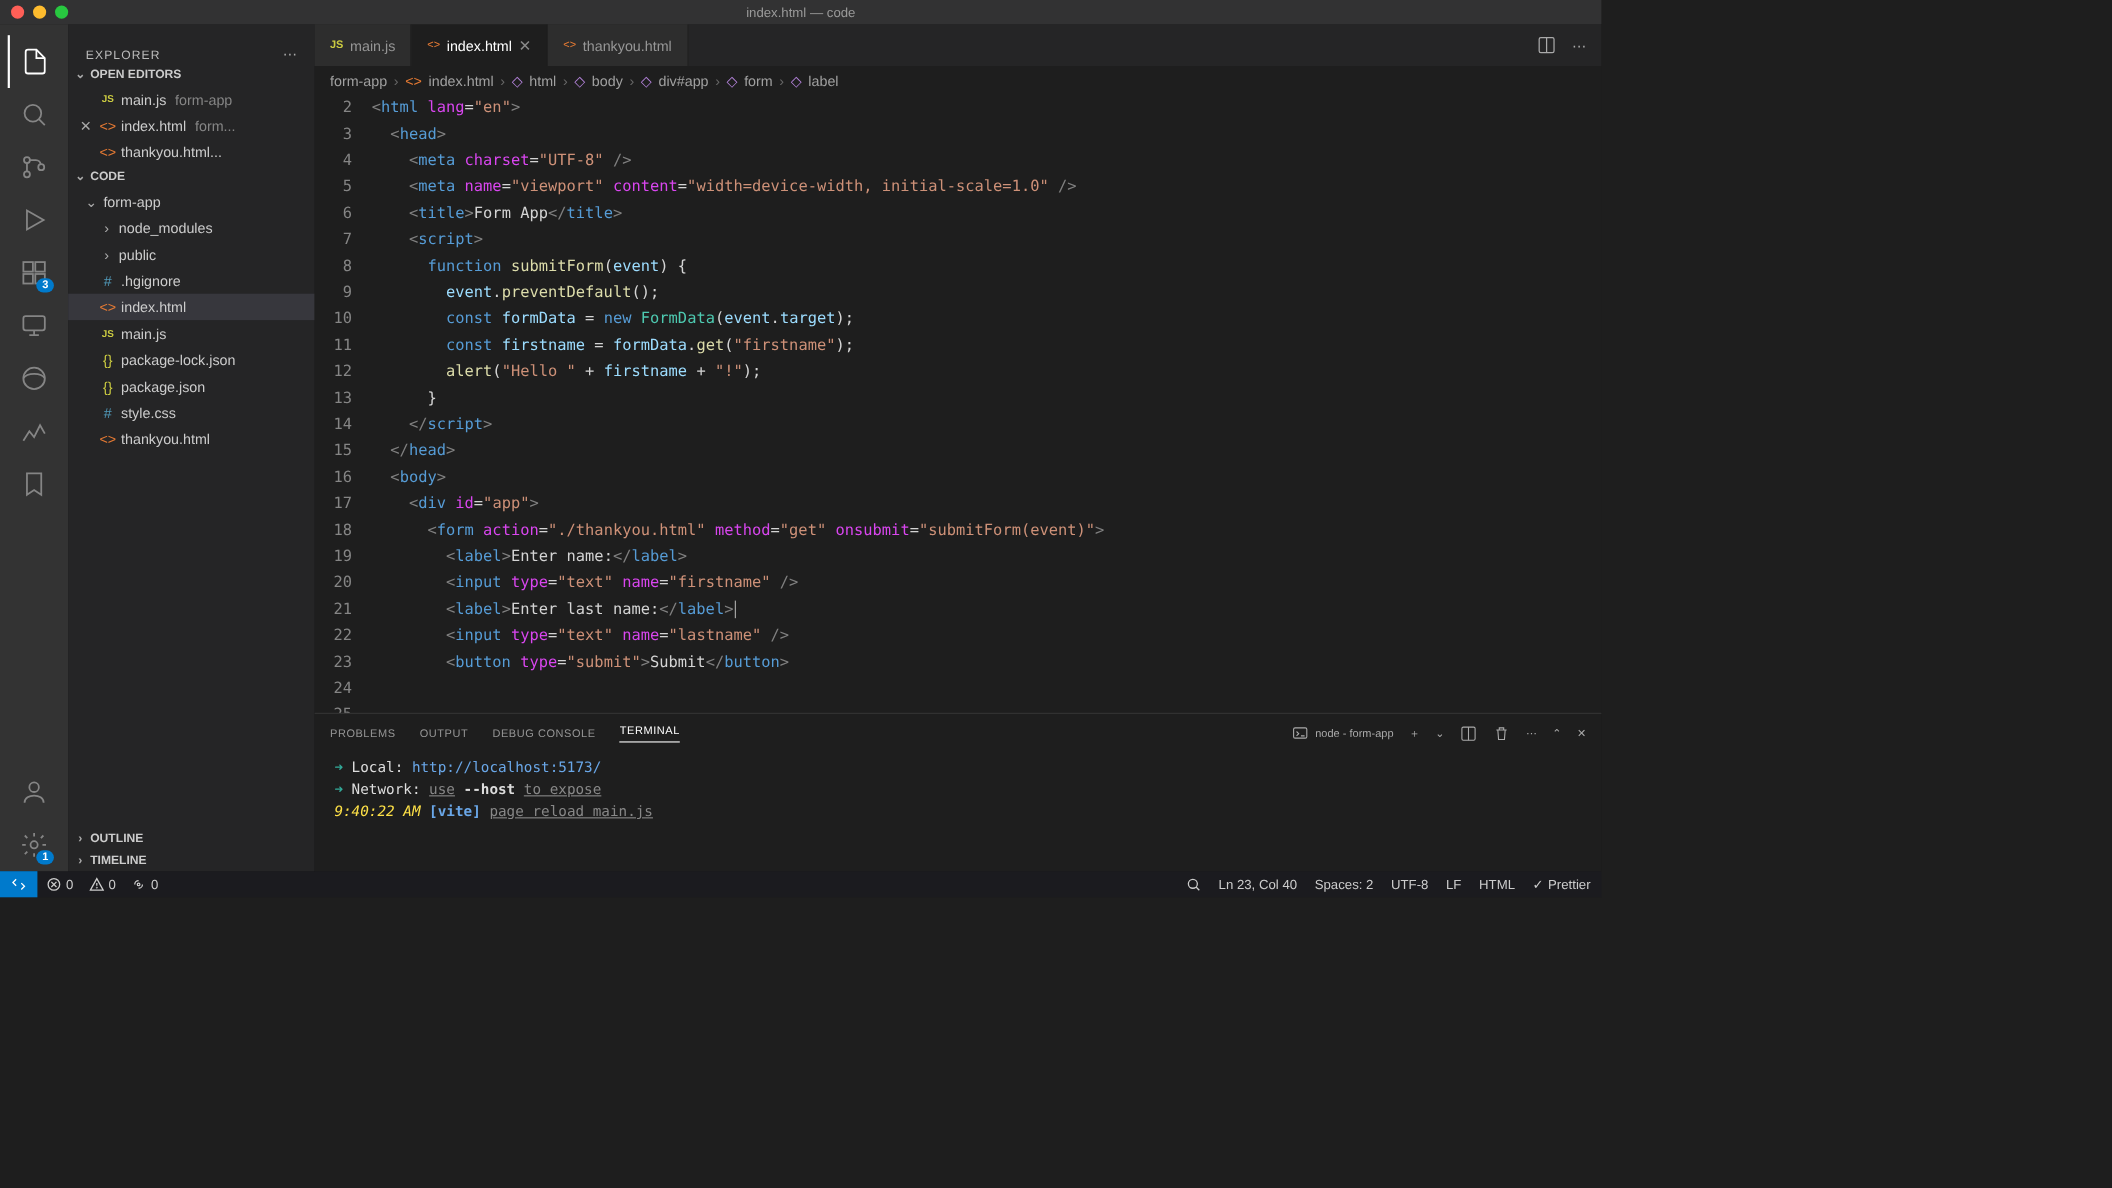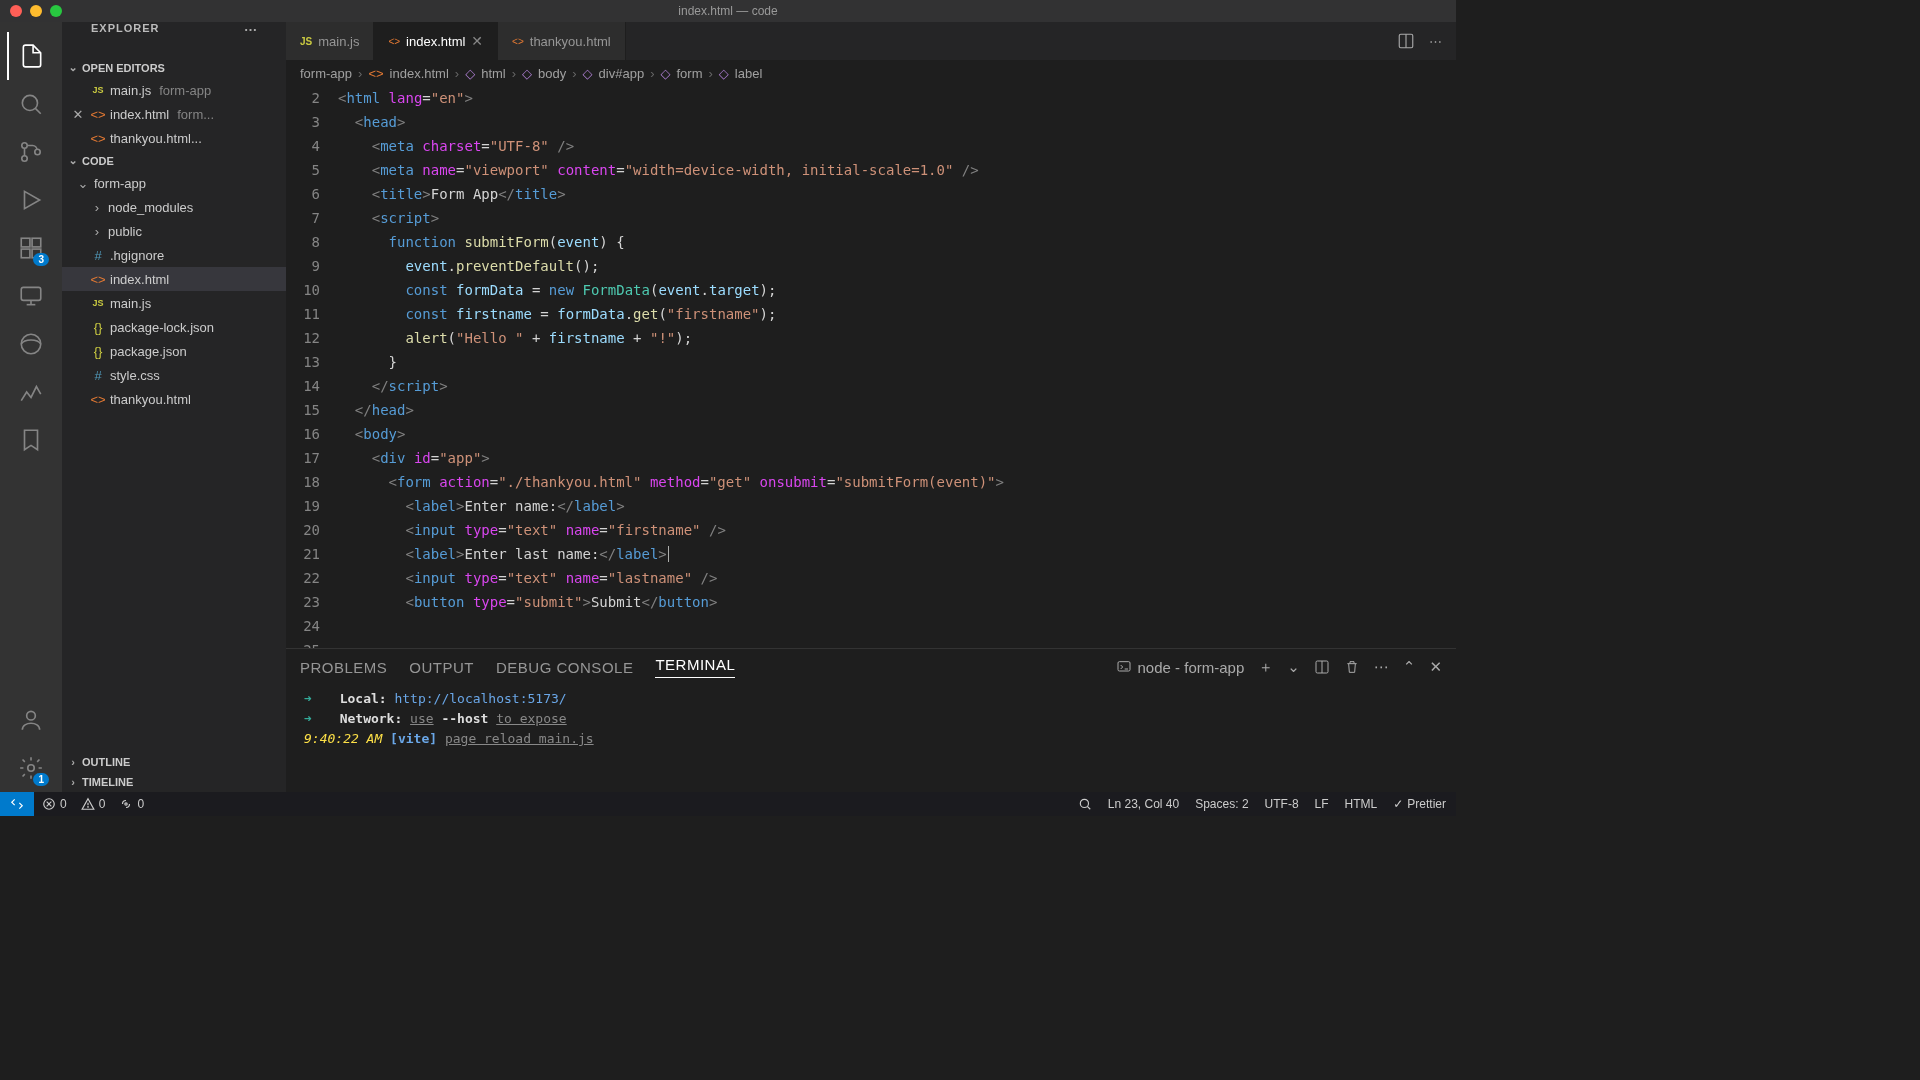--- a/index.html
+++ b/index.html
@@ -69,24 +69,23 @@
 .activity-spacer { flex: 1; }
 .sidebar {
   width: 224px;
   background: #252526;
   display: flex;
   flex-direction: column;
 }
 .sidebar-header {
   height: 35px;
   display: flex;
-  align-items: flex-start;
-  padding: 0 29px;
+  align-items: flex-end;
+  padding: 0 16px;
   justify-content: space-between;
-  font-weight: bold;
 }
 .sidebar-title {
   font-size: 11px;
   letter-spacing: 1px;
   color: #bbbbbb;
 }
 .sidebar-section {
   font-size: 11px;
   font-weight: 700;
   padding: 4px 4px;
@@ -170,36 +169,36 @@
   background: #1e1e1e;
   display: flex;
   flex-direction: column;
 }
 .panel-tabs {
   height: 36px;
   display: flex;
   align-items: center;
   padding: 0 14px;
   gap: 22px;
-  font-size: 15px;
+  font-size: 10px;
 }
 .panel-tab { color: #969696; cursor: pointer; letter-spacing: 0.5px; }
 .panel-tab.active { color: #fff; border-bottom: 1px solid #fff; padding-bottom: 4px; }
 .panel-tabs-spacer { flex: 1; }
 .panel-actions { display: flex; align-items: center; gap: 14px; color: #aaa; }
 .terminal-body {
   flex: 1;
   font-family: "Menlo", "Monaco", monospace;
   font-size: 13px;
   padding: 4px 18px;
   line-height: 20px;
   overflow: hidden;
 }
 .term-arrow { color: #3a9; }
-.term-label { color: #ddd; font-weight: 700; margin-left: 20px; }
+.term-label { color: #ddd; font-weight: 400; }
 .term-link { color: #6aa7e8; }
 .term-dim { color: #888; text-decoration: underline; }
 .term-time { color: #fde047; font-style: italic; }
 .term-bold { color: #ddd; font-weight: 700; }
 .term-vite { color: #6aa7e8; font-weight: 700; margin-top: 38px; }
 .statusbar {
   height: 24px;
   background: #1b1b1f;
   display: flex;
   align-items: center;

